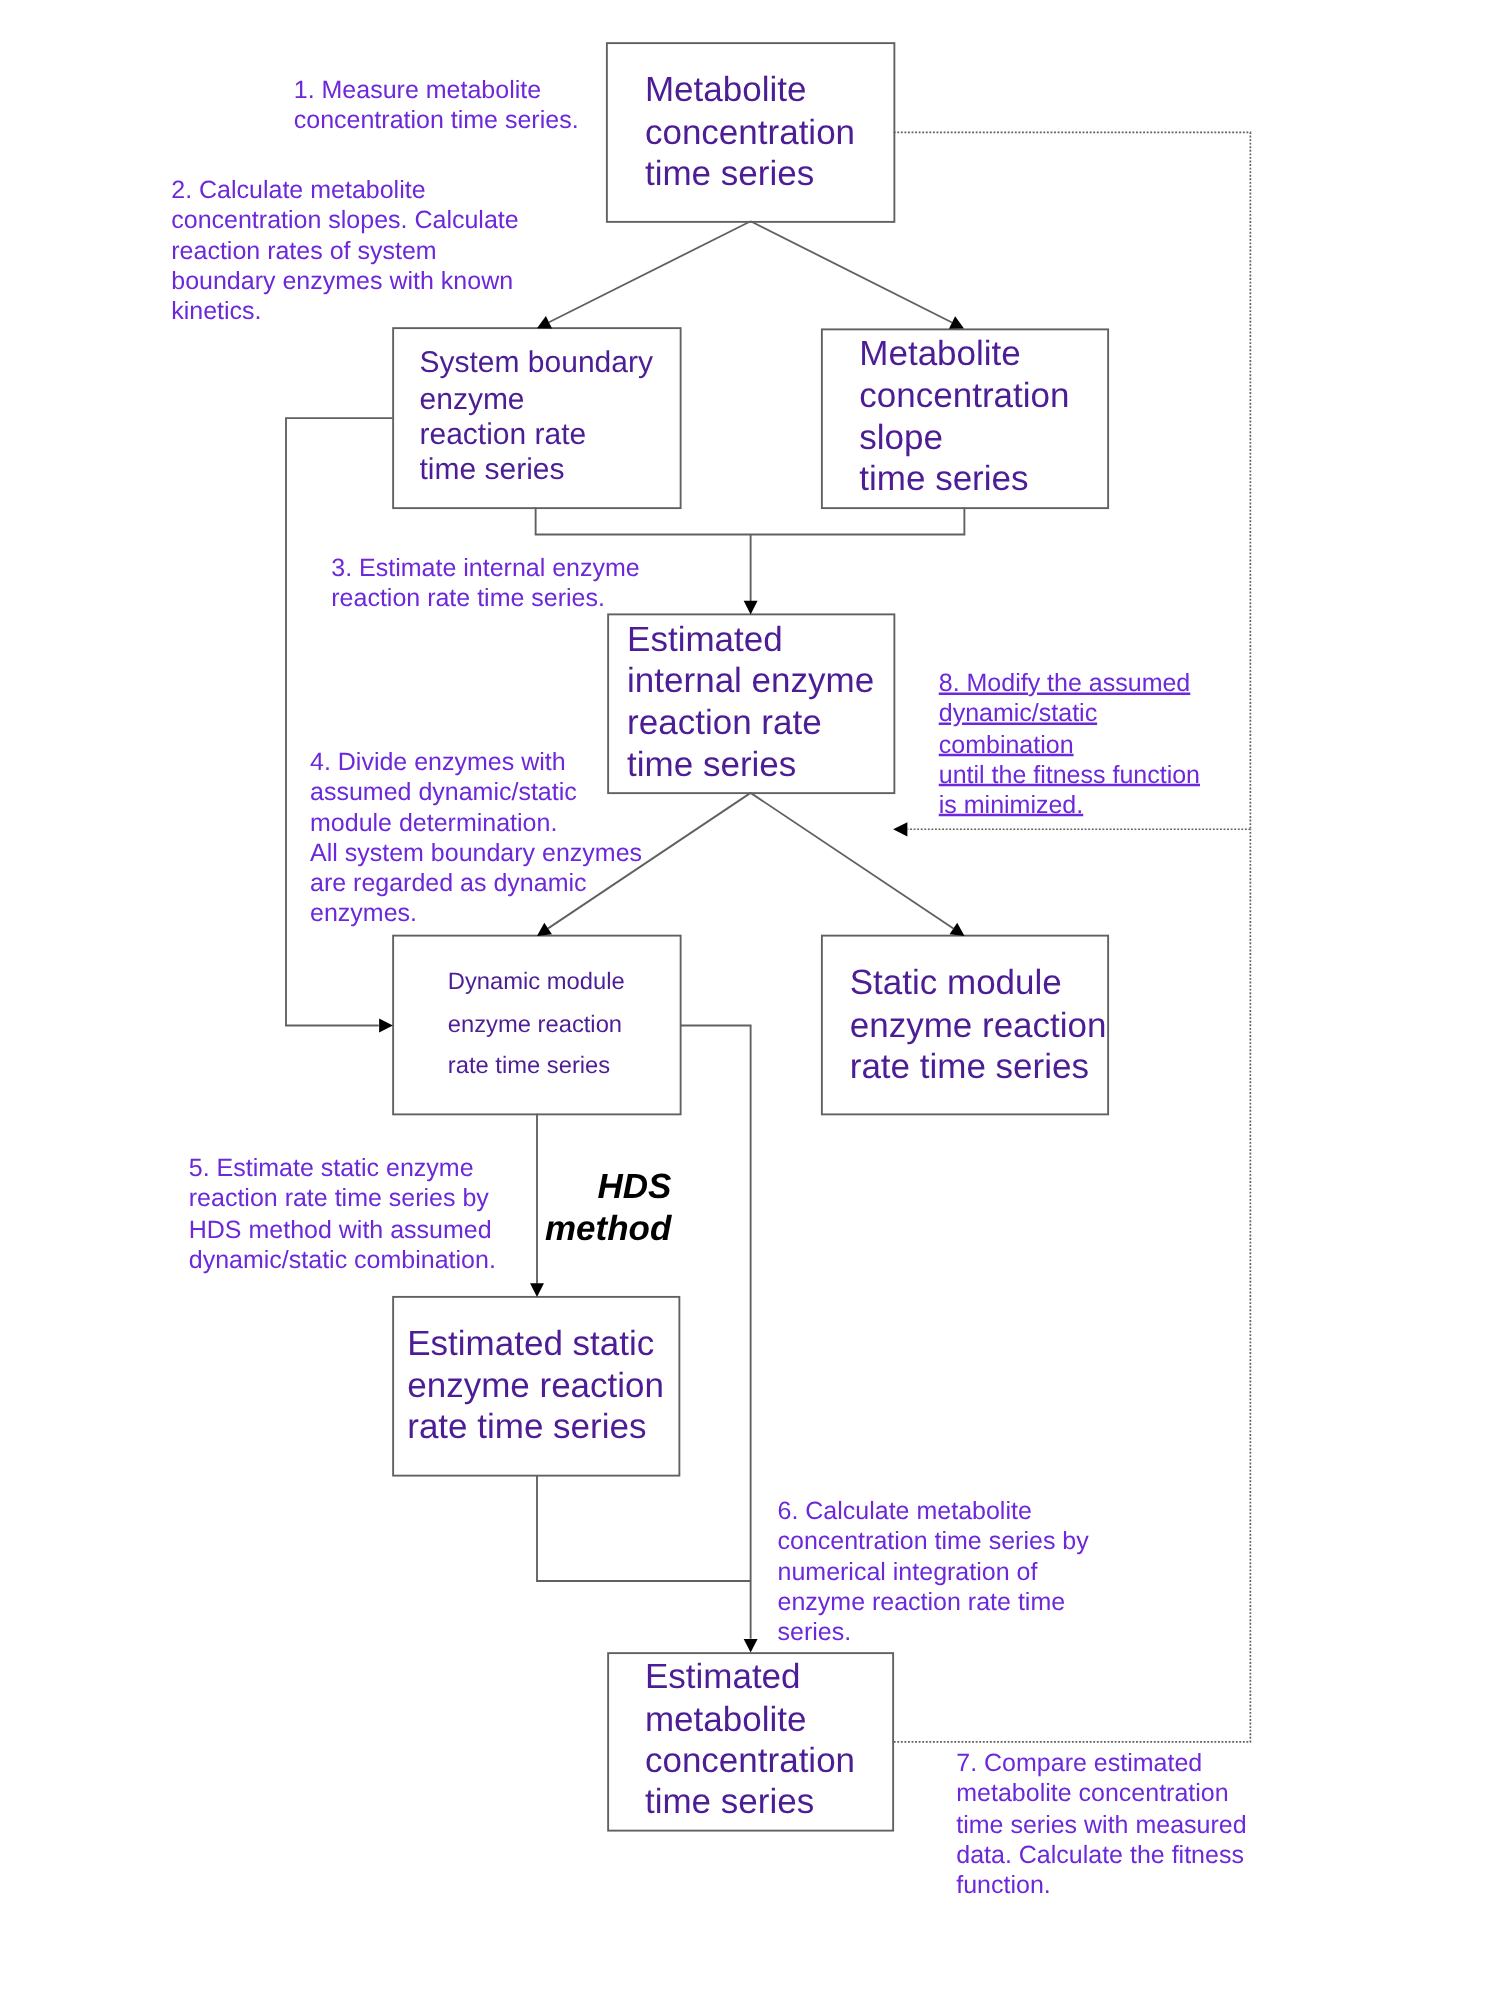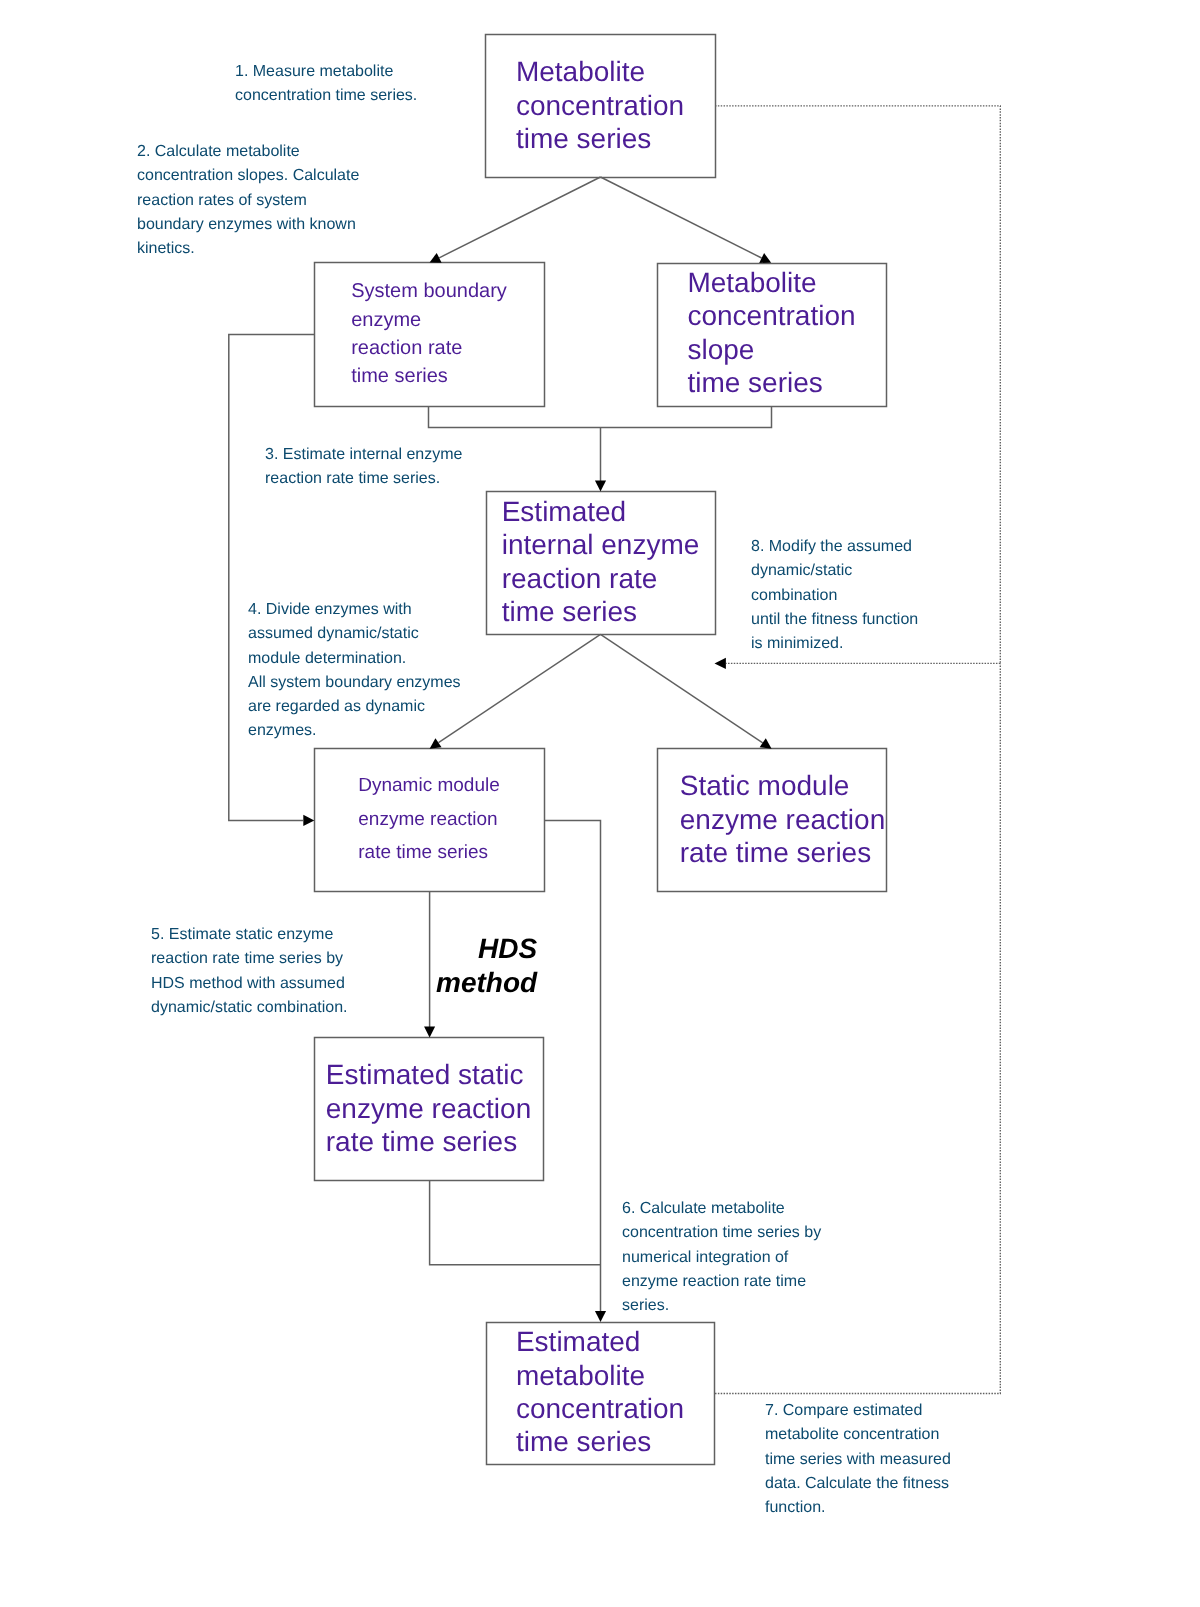--- a/index.html
+++ b/index.html
@@ -23,22 +23,22 @@
     background:transparent;
     display:flex; align-items:center; justify-content:center;
   }
   .node-text {
     text-align:left;
     color:#4c1d95;
     white-space:pre-line;
   }
   .anno {
     position:absolute;
-    font-size:16px; line-height:24.3px;
-    color:#0c4a6e; white-space:pre-line;
+    font-size:20px; line-height:24.3px;
+    color:#6d28d9; white-space:pre-line;
   }
   .hds {
     position:absolute;
     font-size:28px; line-height:34.1px; font-weight:bold;
     text-align:right; color:#000; white-space:pre-line;font-style:italic;
   }
 </style>
 </head>
 <body>
 
@@ -74,21 +74,21 @@
   <path d="M 715.0 1393.5 L 1000.3 1393.5 L 1000.3 663.4" fill="none" stroke="#606060" stroke-width="1.35" stroke-dasharray="1.5,1.35"></path>
   <line x1="1000.3" y1="663.4" x2="726.0" y2="663.4" stroke="#606060" stroke-width="1.35" stroke-dasharray="1.5,1.35"></line>
   <polygon points="714.50,663.40 725.90,657.70 725.90,669.10" fill="#000000"></polygon>
 </svg>
   <div class="node-box" style="left:485px; top:34px; width:230px; height:143px;">
     <div class="node-text" style="font-size:28px; line-height:33.4px; transform:translateY(-0.2px);">Metabolite
 concentration
 time series</div>
   </div>
   <div class="node-box" style="left:314px; top:262px; width:230px; height:144px;">
-    <div class="node-text" style="font-size:20px; line-height:28.3px; transform:translateY(-0.2px);">System boundary
+    <div class="node-text" style="font-size:24px; line-height:28.3px; transform:translateY(-0.2px);">System boundary
 enzyme
 reaction rate
 time series</div>
   </div>
   <div class="node-box" style="left:657px; top:263px; width:229px; height:143px;">
     <div class="node-text" style="font-size:28px; line-height:33.4px; transform:translateY(-1.8px);">Metabolite
 concentration
 slope
 time series</div>
   </div>
@@ -141,20 +141,20 @@
   <div class="anno" style="left:622px; top:1197px;">6. Calculate metabolite
 concentration time series by
 numerical integration of
 enzyme reaction rate time
 series.</div>
   <div class="anno" style="left:765px; top:1399px;">7. Compare estimated
 metabolite concentration
 time series with measured
 data. Calculate the fitness
 function.</div>
-  <div class="anno" style="left:751px; top:535px;">8. Modify the assumed
+  <div class="anno" style="left:751px; top:535px;text-decoration:underline;">8. Modify the assumed
 dynamic/static
 combination
 until the fitness function
 is minimized.</div>
   <div class="hds" style="left:436px; top:932px;">HDS
 method</div>
 </div>
 
 </body></html>

